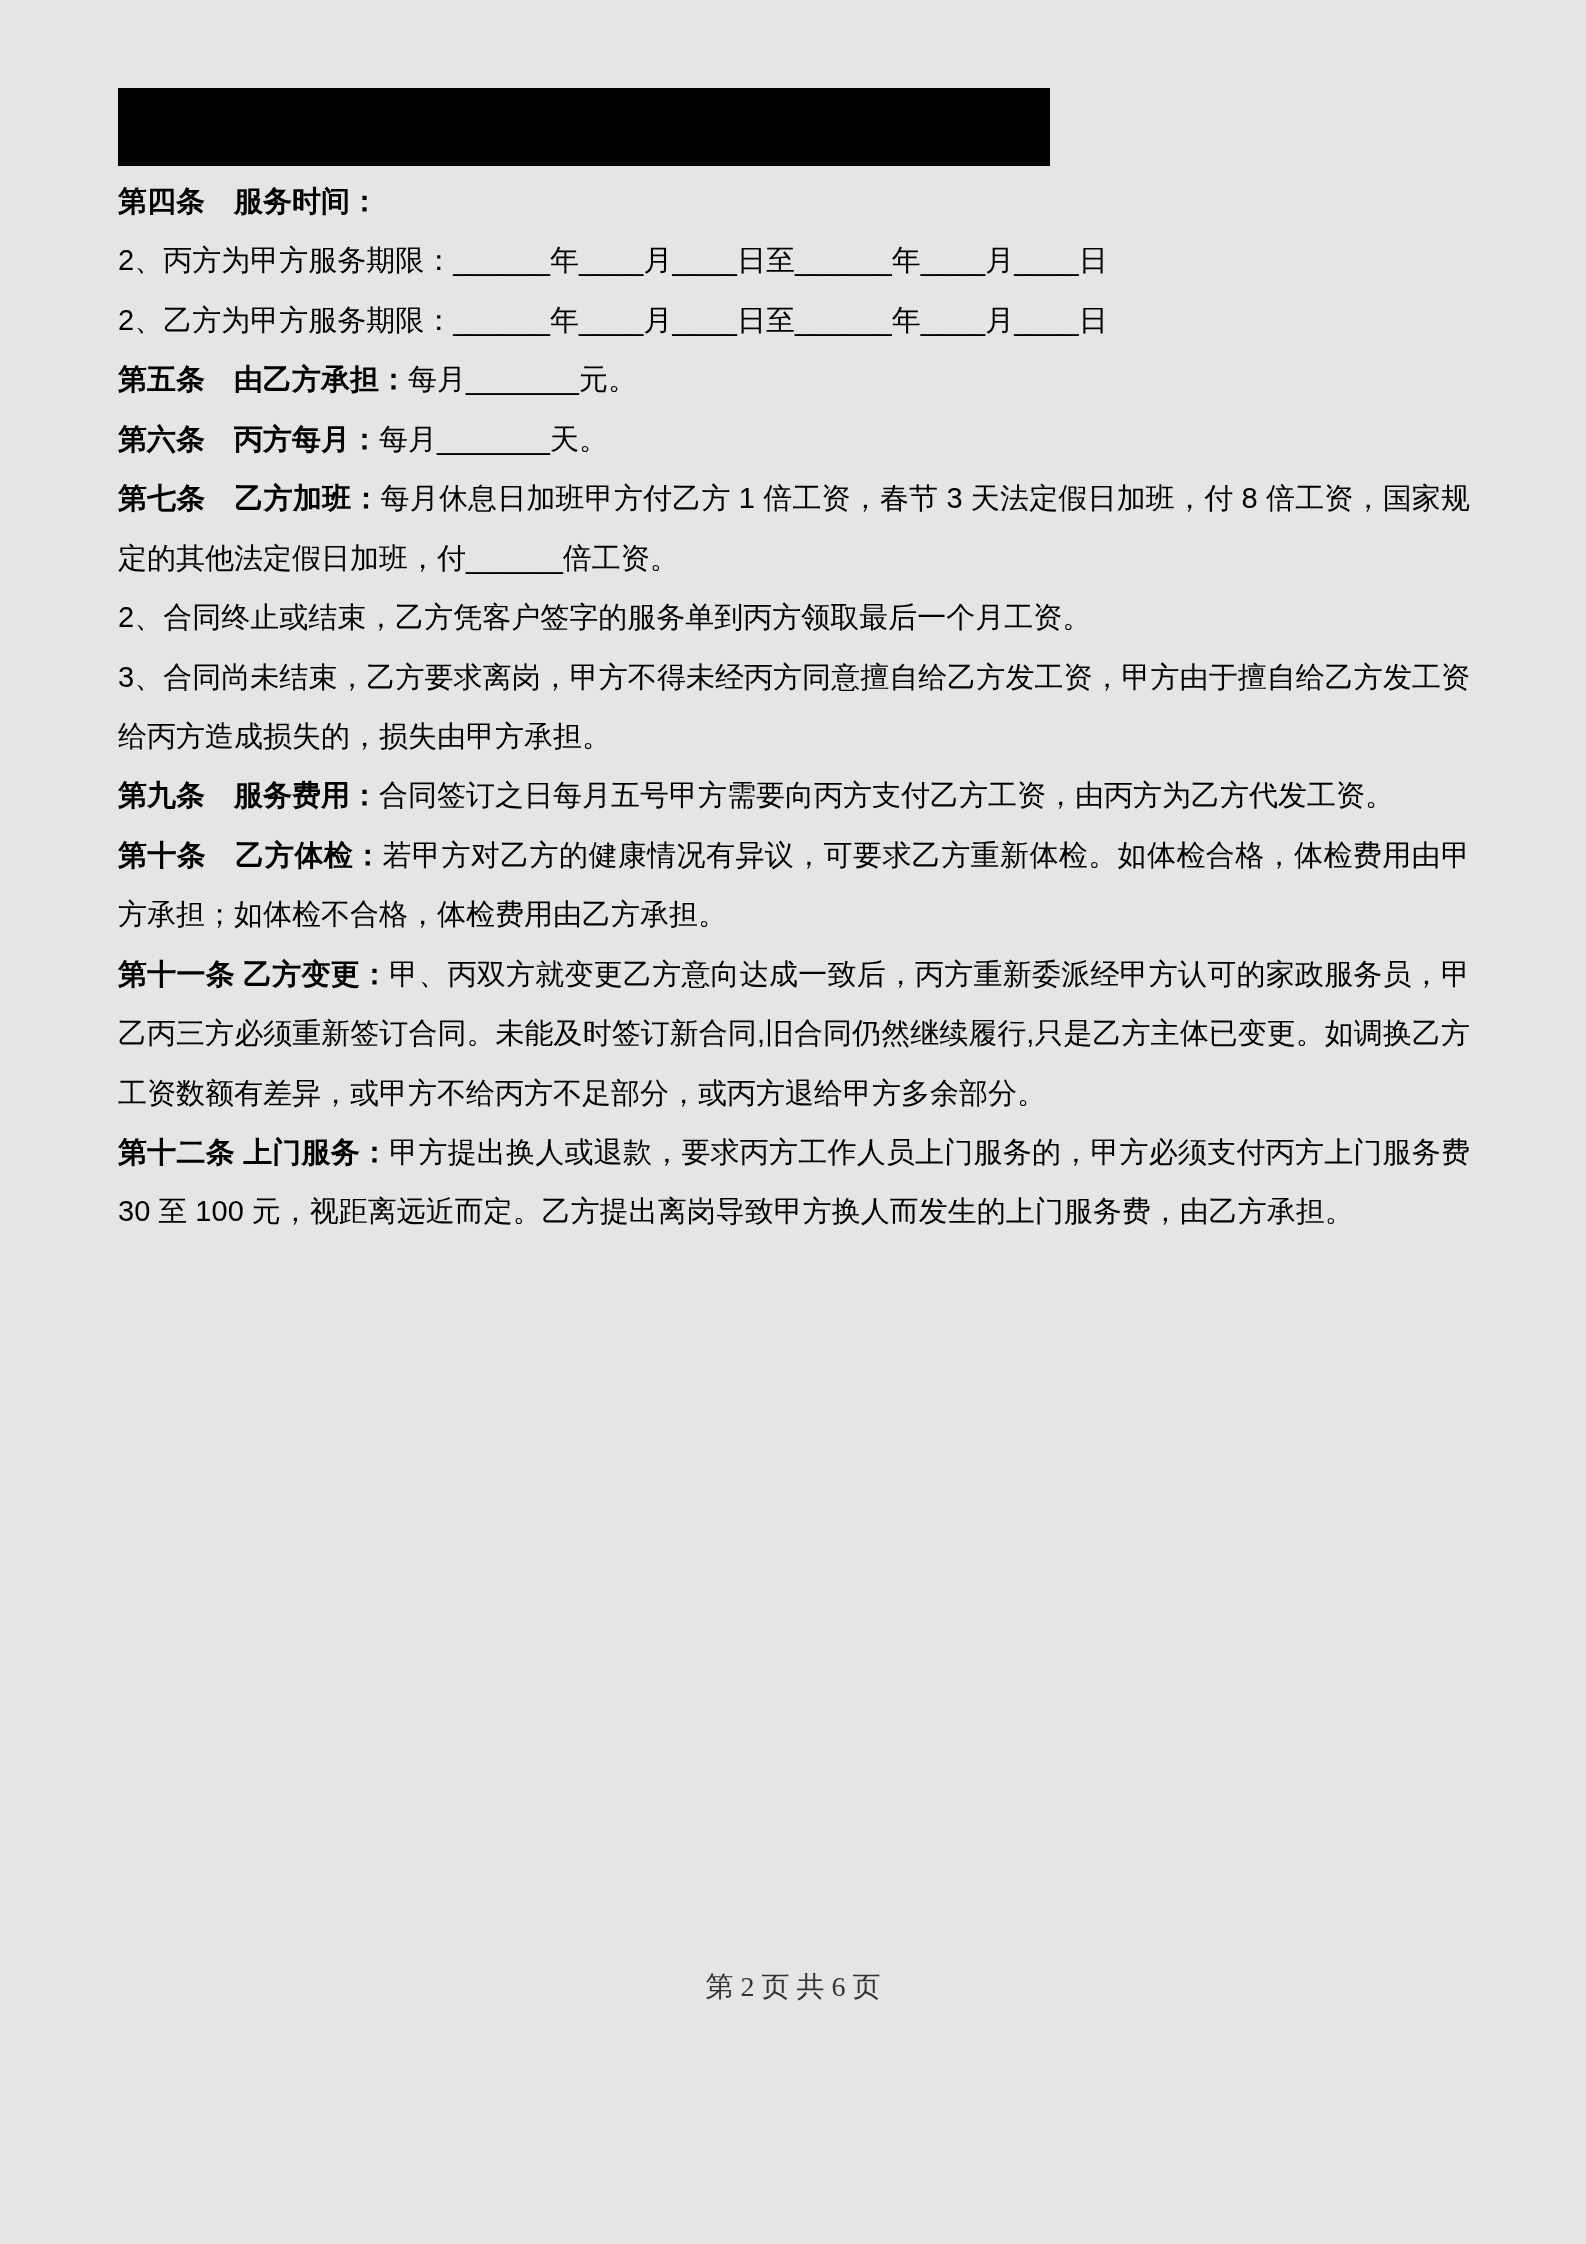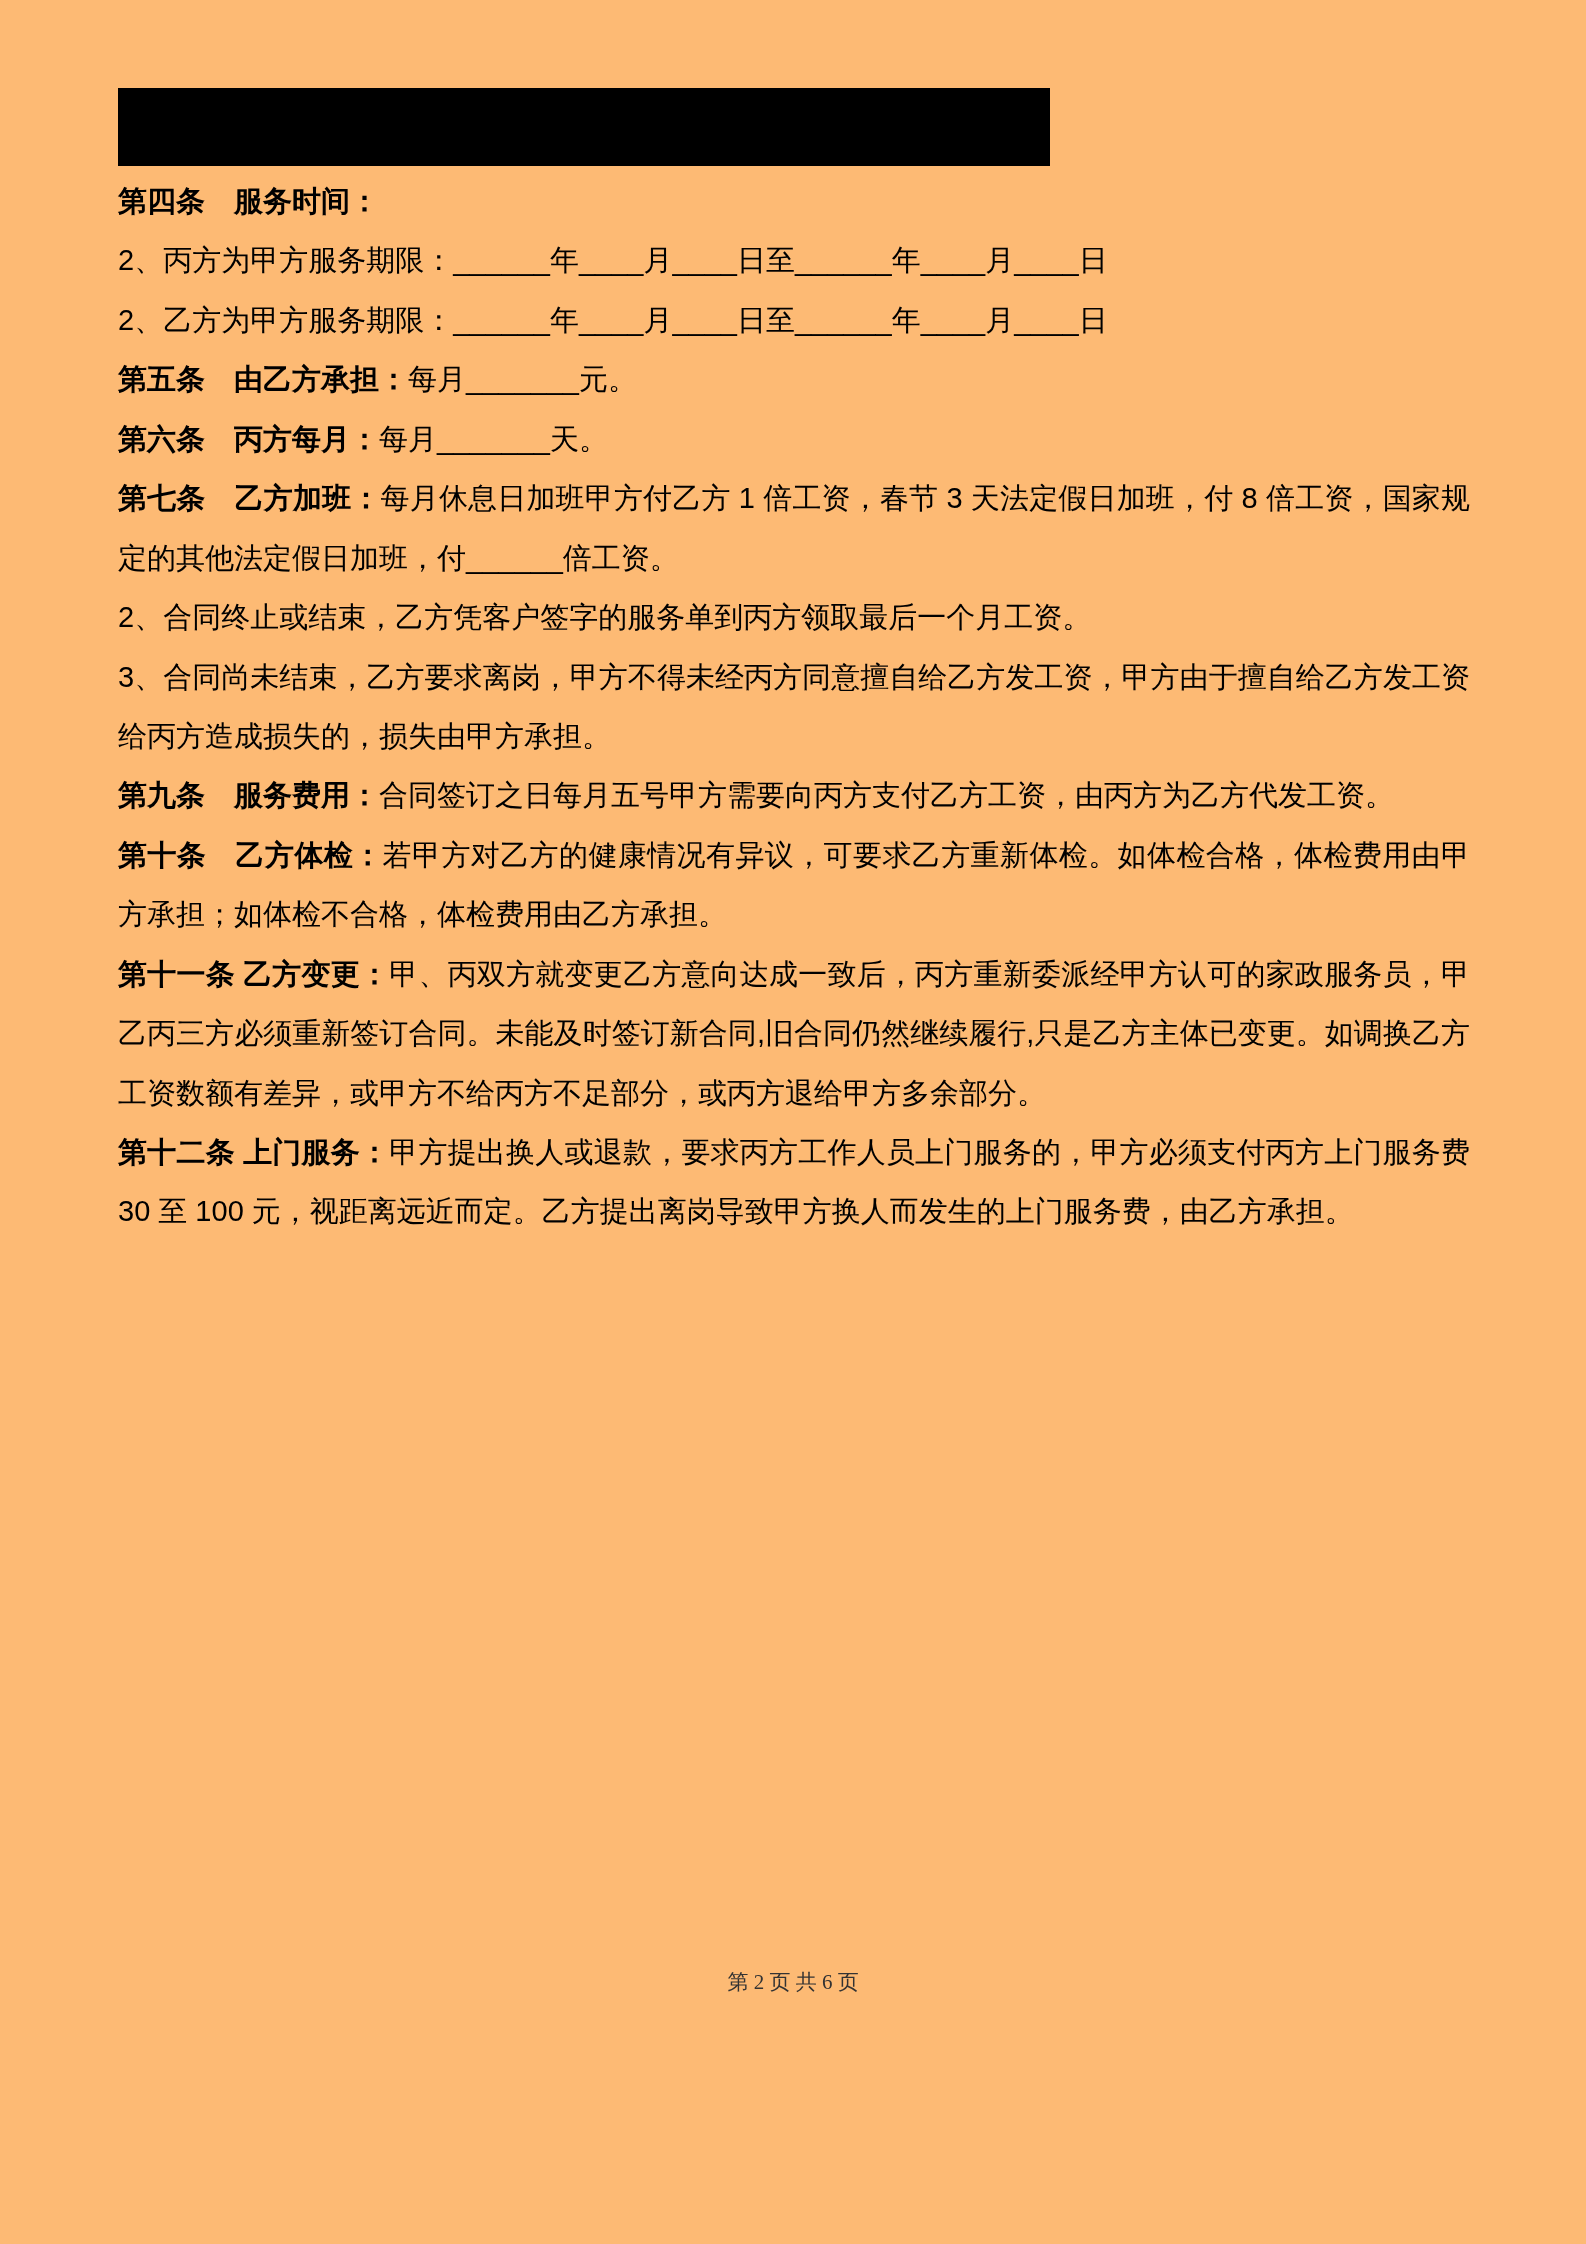--- a/index.html
+++ b/index.html
@@ -4,21 +4,21 @@
 <style>
   html, body {
     margin: 0;
     padding: 0;
     background: #ffffff;
   }
   .page {
     position: relative;
     width: 1586px;
     height: 2244px;
-    background: #fdba74;
+    background: #e5e5e5;
     font-family: "Liberation Sans", sans-serif;
     color: #000000;
     overflow: hidden;
   }
   .redacted-bar {
     position: absolute;
     left: 118px;
     top: 88px;
     width: 932px;
     height: 78px;
@@ -39,21 +39,21 @@
   }
   .para b {
     font-weight: bold;
   }
   .page-footer {
     position: absolute;
     left: 0;
     top: 1968px;
     width: 100%;
     text-align: center;
-    font-size: 21px;
+    font-size: 28px;
     color: #333333;
     font-family: "Liberation Serif", serif;
   }
 </style>
 </head>
 <body>
 
 <div class="page">
   <div class="redacted-bar"></div>
   <div class="doc-body" id="doc-body">

